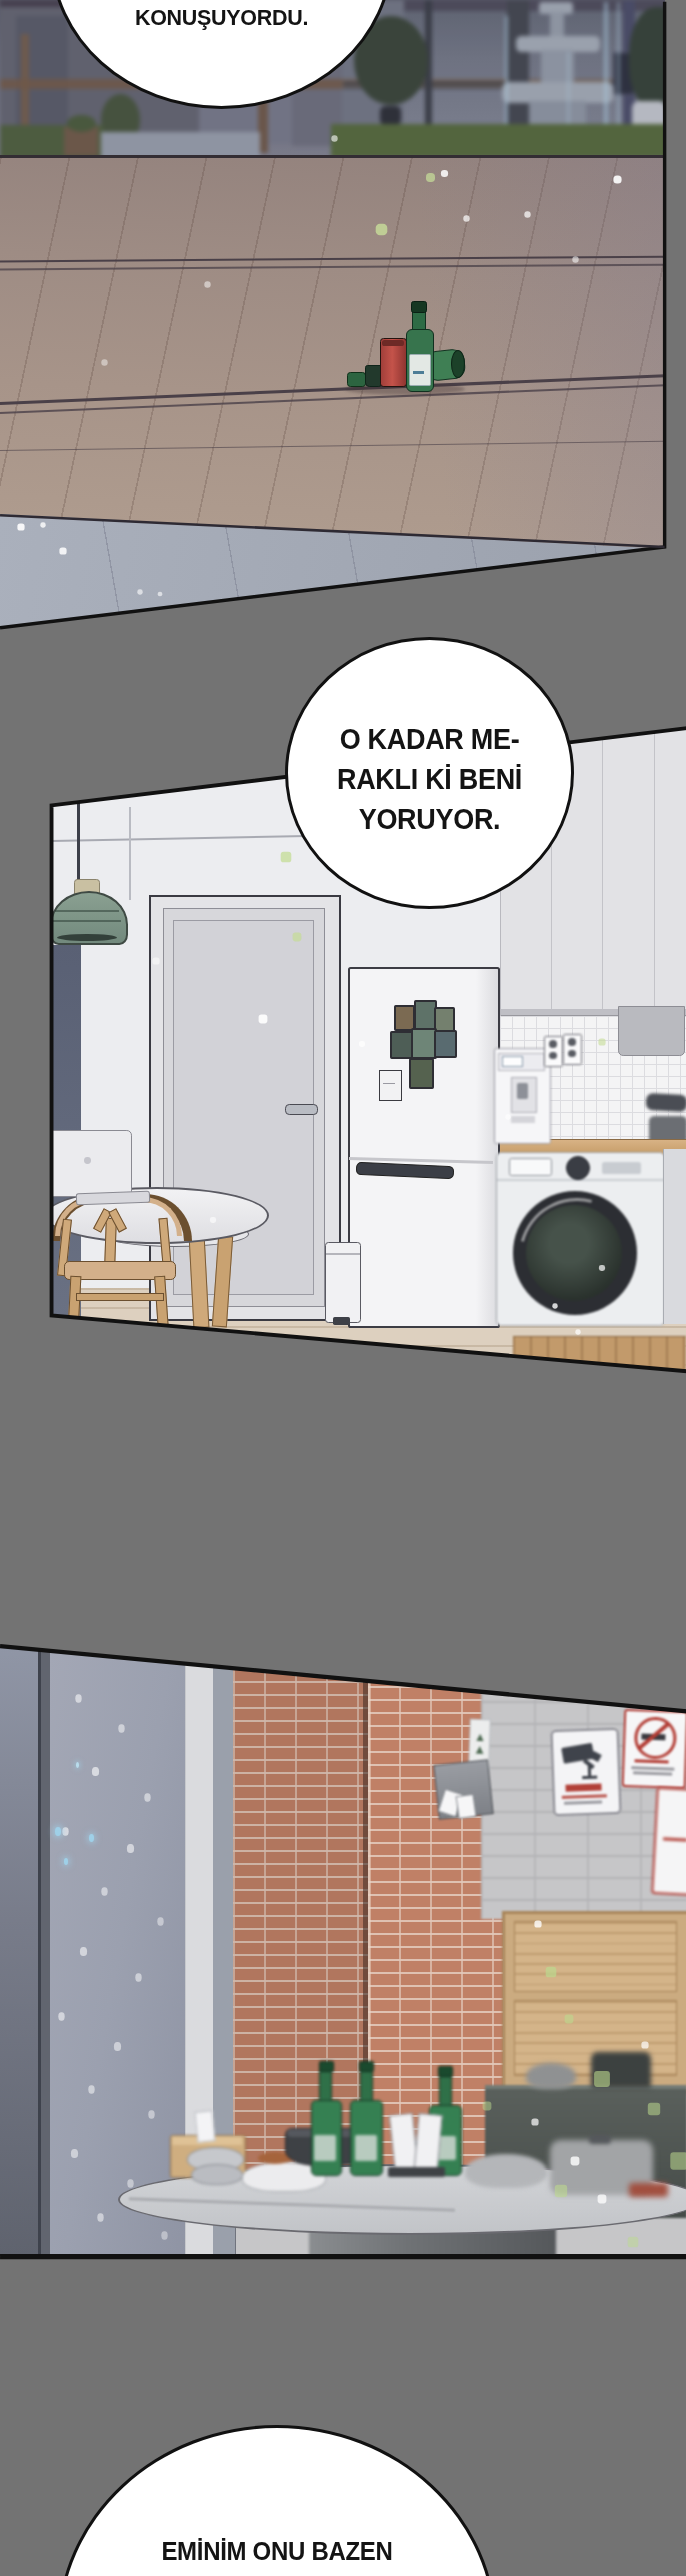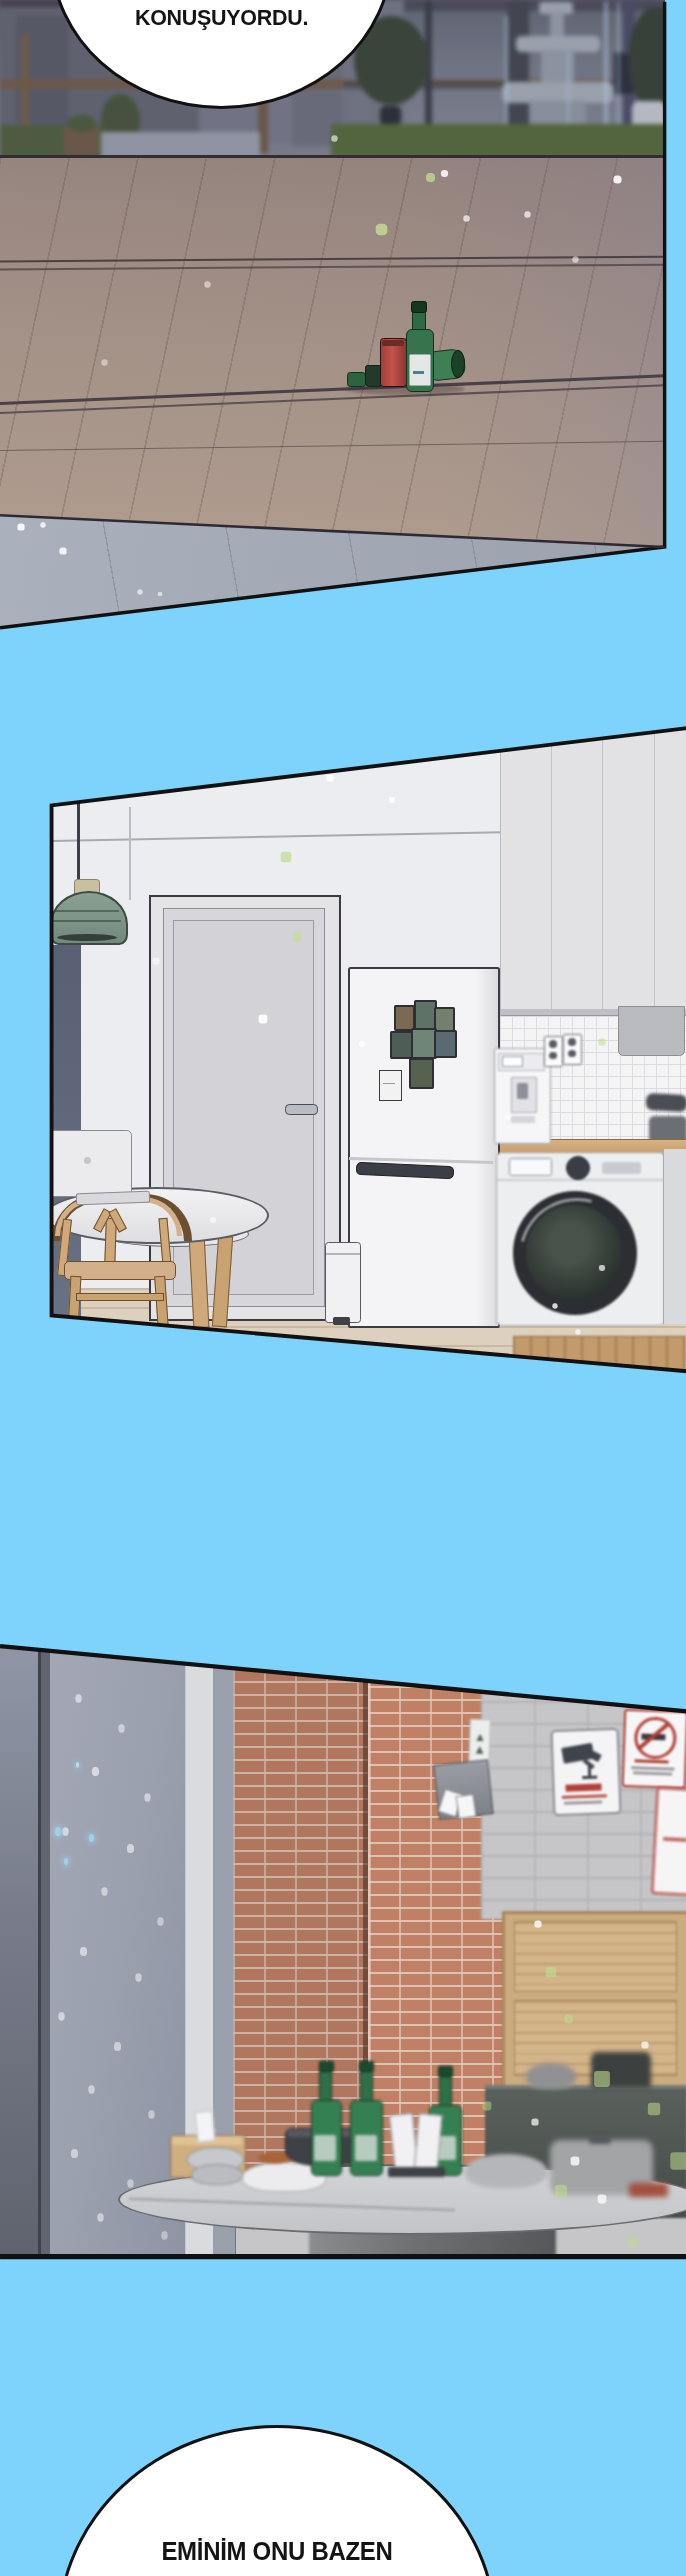--- a/index.html
+++ b/index.html
@@ -1,16 +1,16 @@
 <!DOCTYPE html>
 <html style="font-size:13.7px"><head>
 <meta charset="utf-8">
 <style>
   html,body{margin:0;padding:0;background:#fff;}
-  .page{position:relative;width:687px;height:2576px;overflow:hidden;background:#7dd3fc;
+  .page{position:relative;width:687px;height:2576px;overflow:hidden;background:#737373;
         font-family:"Liberation Sans",sans-serif;}
   .a{position:absolute;}
   .panel{position:absolute;left:0;top:0;width:687px;height:2576px;}
   .p1{clip-path:polygon(0px 0px,665px 0px,665px 547px,0px 628px);}
   .p2{clip-path:polygon(52px 805px,687px 728px,687px 1371px,52px 1315px);background:#ecedf0;}
   .p3{clip-path:polygon(0px 1646px,687px 1711px,687px 2257px,0px 2257px);background:#c6c6c8;}
   .blur1{filter:blur(1px);} .blur2{filter:blur(1.7px);} .blur3{filter:blur(2.6px);}
   .bubble{position:absolute;background:#fff;border:3.4px solid #111;border-radius:50%;
           display:flex;flex-direction:column;align-items:center;justify-content:center;z-index:30;}
   .btxt{font-weight:700;color:#141414;white-space:nowrap;text-align:center;
@@ -341,20 +341,25 @@
     <path d="M0,600 L774,637" stroke="#2e2a33" stroke-width="3" fill="none"></path>
     <path d="M800,848 L60,938 L60,1532 L800,1597" stroke="#111" stroke-width="4.5" fill="none"></path>
     <path d="M0,1917 L800,1993" stroke="#111" stroke-width="5" fill="none"></path>
     <path d="M0,2628 L800,2628" stroke="#111" stroke-width="6" fill="none"></path>
   </svg>
 
   <div class="bubble" style="left:50px;top:-199px;width:337px;height:302px;">
     <div class="btxt b1t" style="position:absolute;left:0;right:0;top:197px;">KONUŞUYORDU.</div>
   </div>
 
+  <div class="bubble" style="left:285px;top:637px;width:283px;height:254px;padding-top:12px;">
+    <div class="btxt b2t">O KADAR ME-</div>
+    <div class="btxt b2t">RAKLI Kİ BENİ</div>
+    <div class="btxt b2t">YORUYOR.</div>
+  </div>
 
 
   <div class="bubble" style="left:57px;top:2425px;width:434px;height:404px;justify-content:flex-start;">
     <div style="position:absolute;left:0;right:0;top:103px;">
       <div class="btxt b4t">EMİNİM ONU BAZEN</div>
       <div class="btxt b4t">SİNİRLENDİRİYORSUNUZDUR.</div>
     </div>
   </div>
 
 </div>

